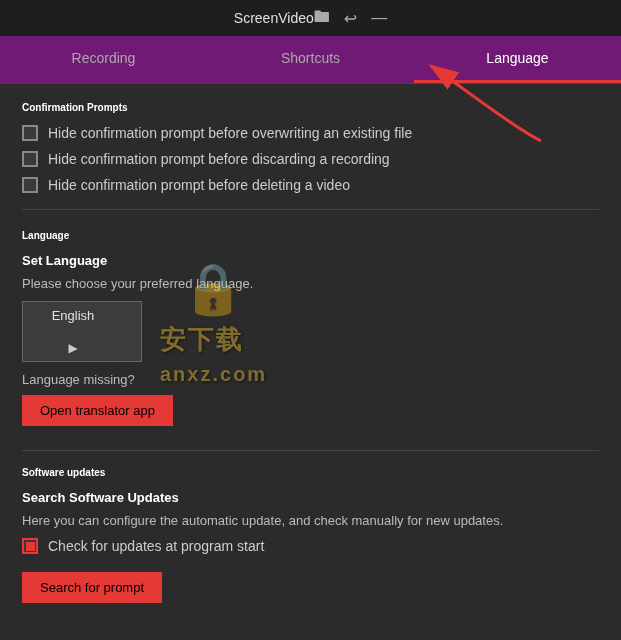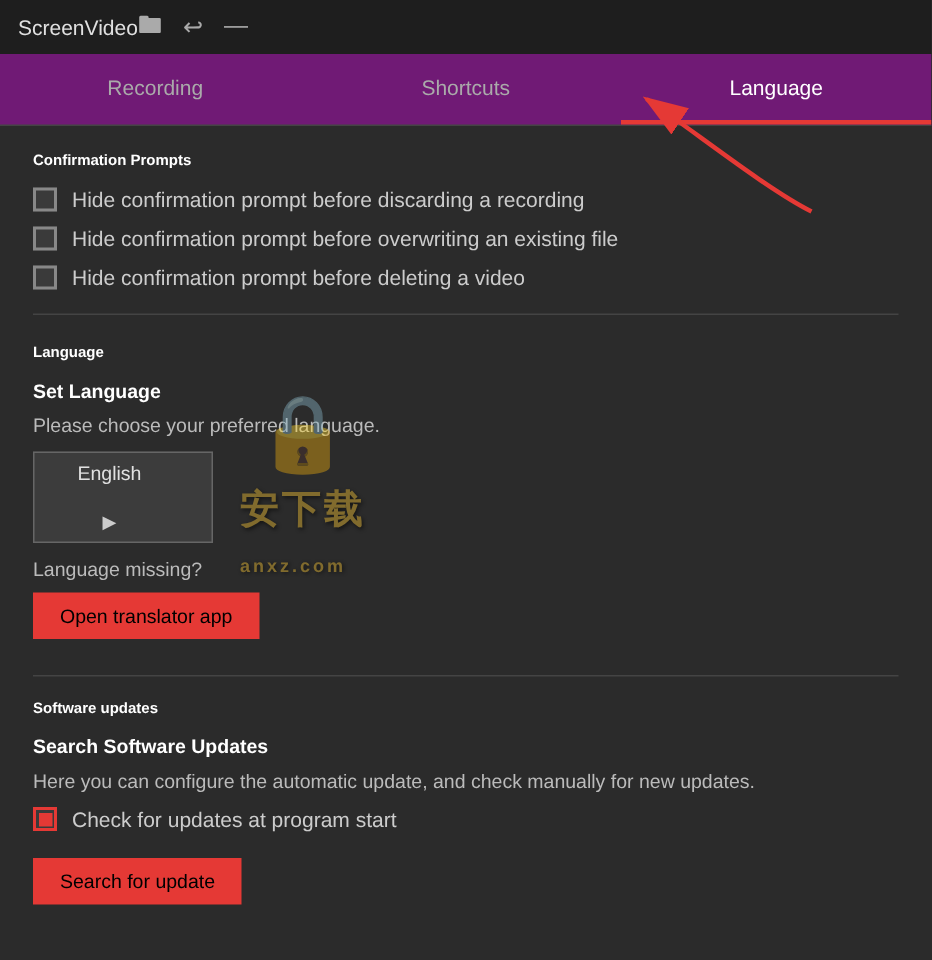--- a/index.html
+++ b/index.html
@@ -11,21 +11,21 @@
       font-family: 'Segoe UI', Arial, sans-serif;
       font-size: 14px;
       overflow: hidden;
     }
     
     #titlebar {
       background: #1e1e1e;
       height: 36px;
       display: flex;
       align-items: center;
-      justify-content: flex-start;
+      justify-content: center;
       padding: 0 12px;
     }
     #titlebar-controls {
       display: flex;
       gap: 14px;
       align-items: center;
     }
     .titlebar-icon {
       color: #aaa;
       font-size: 16px;
@@ -207,26 +207,26 @@
   </svg>
 </div>
 
 <div id="content">
 
   <div>
     <div class="section-title">Confirmation Prompts</div>
 
     <div class="checkbox-item">
       <div class="checkbox-box"></div>
+      <span>Hide confirmation prompt before overwriting an existing file</span>
+    </div>
+
+    <div class="checkbox-item">
+      <div class="checkbox-box"></div>
       <span>Hide confirmation prompt before discarding a recording</span>
-    </div>
-
-    <div class="checkbox-item">
-      <div class="checkbox-box"></div>
-      <span>Hide confirmation prompt before overwriting an existing file</span>
     </div>
 
     <div class="checkbox-item">
       <div class="checkbox-box"></div>
       <span>Hide confirmation prompt before deleting a video</span>
     </div>
   </div>
 
   <hr class="divider">
 
@@ -249,21 +249,21 @@
   <div>
     <div class="section-title">Software updates</div>
     <div class="sub-title">Search Software Updates</div>
     <div class="description">Here you can configure the automatic update, and check manually for new updates.</div>
 
     <div class="checkbox-item">
       <div class="checkbox-box checked"></div>
       <span>Check for updates at program start</span>
     </div>
 
-    <button class="btn-red" style="margin-top: 8px;">Search for update</button>
+    <button class="btn-red" style="margin-top: 8px;">Search for prompt</button>
   </div>
 
 </div>
 
 <div id="watermark">
   <div id="watermark-icon">🔒</div>
-  <div id="watermark-text">安下载<br><span style="font-size:12px;">anxz.com</span></div>
+  <div id="watermark-text">安下载<br><span style="font-size:20px;">anxz.com</span></div>
 </div>
 
 </body></html>

